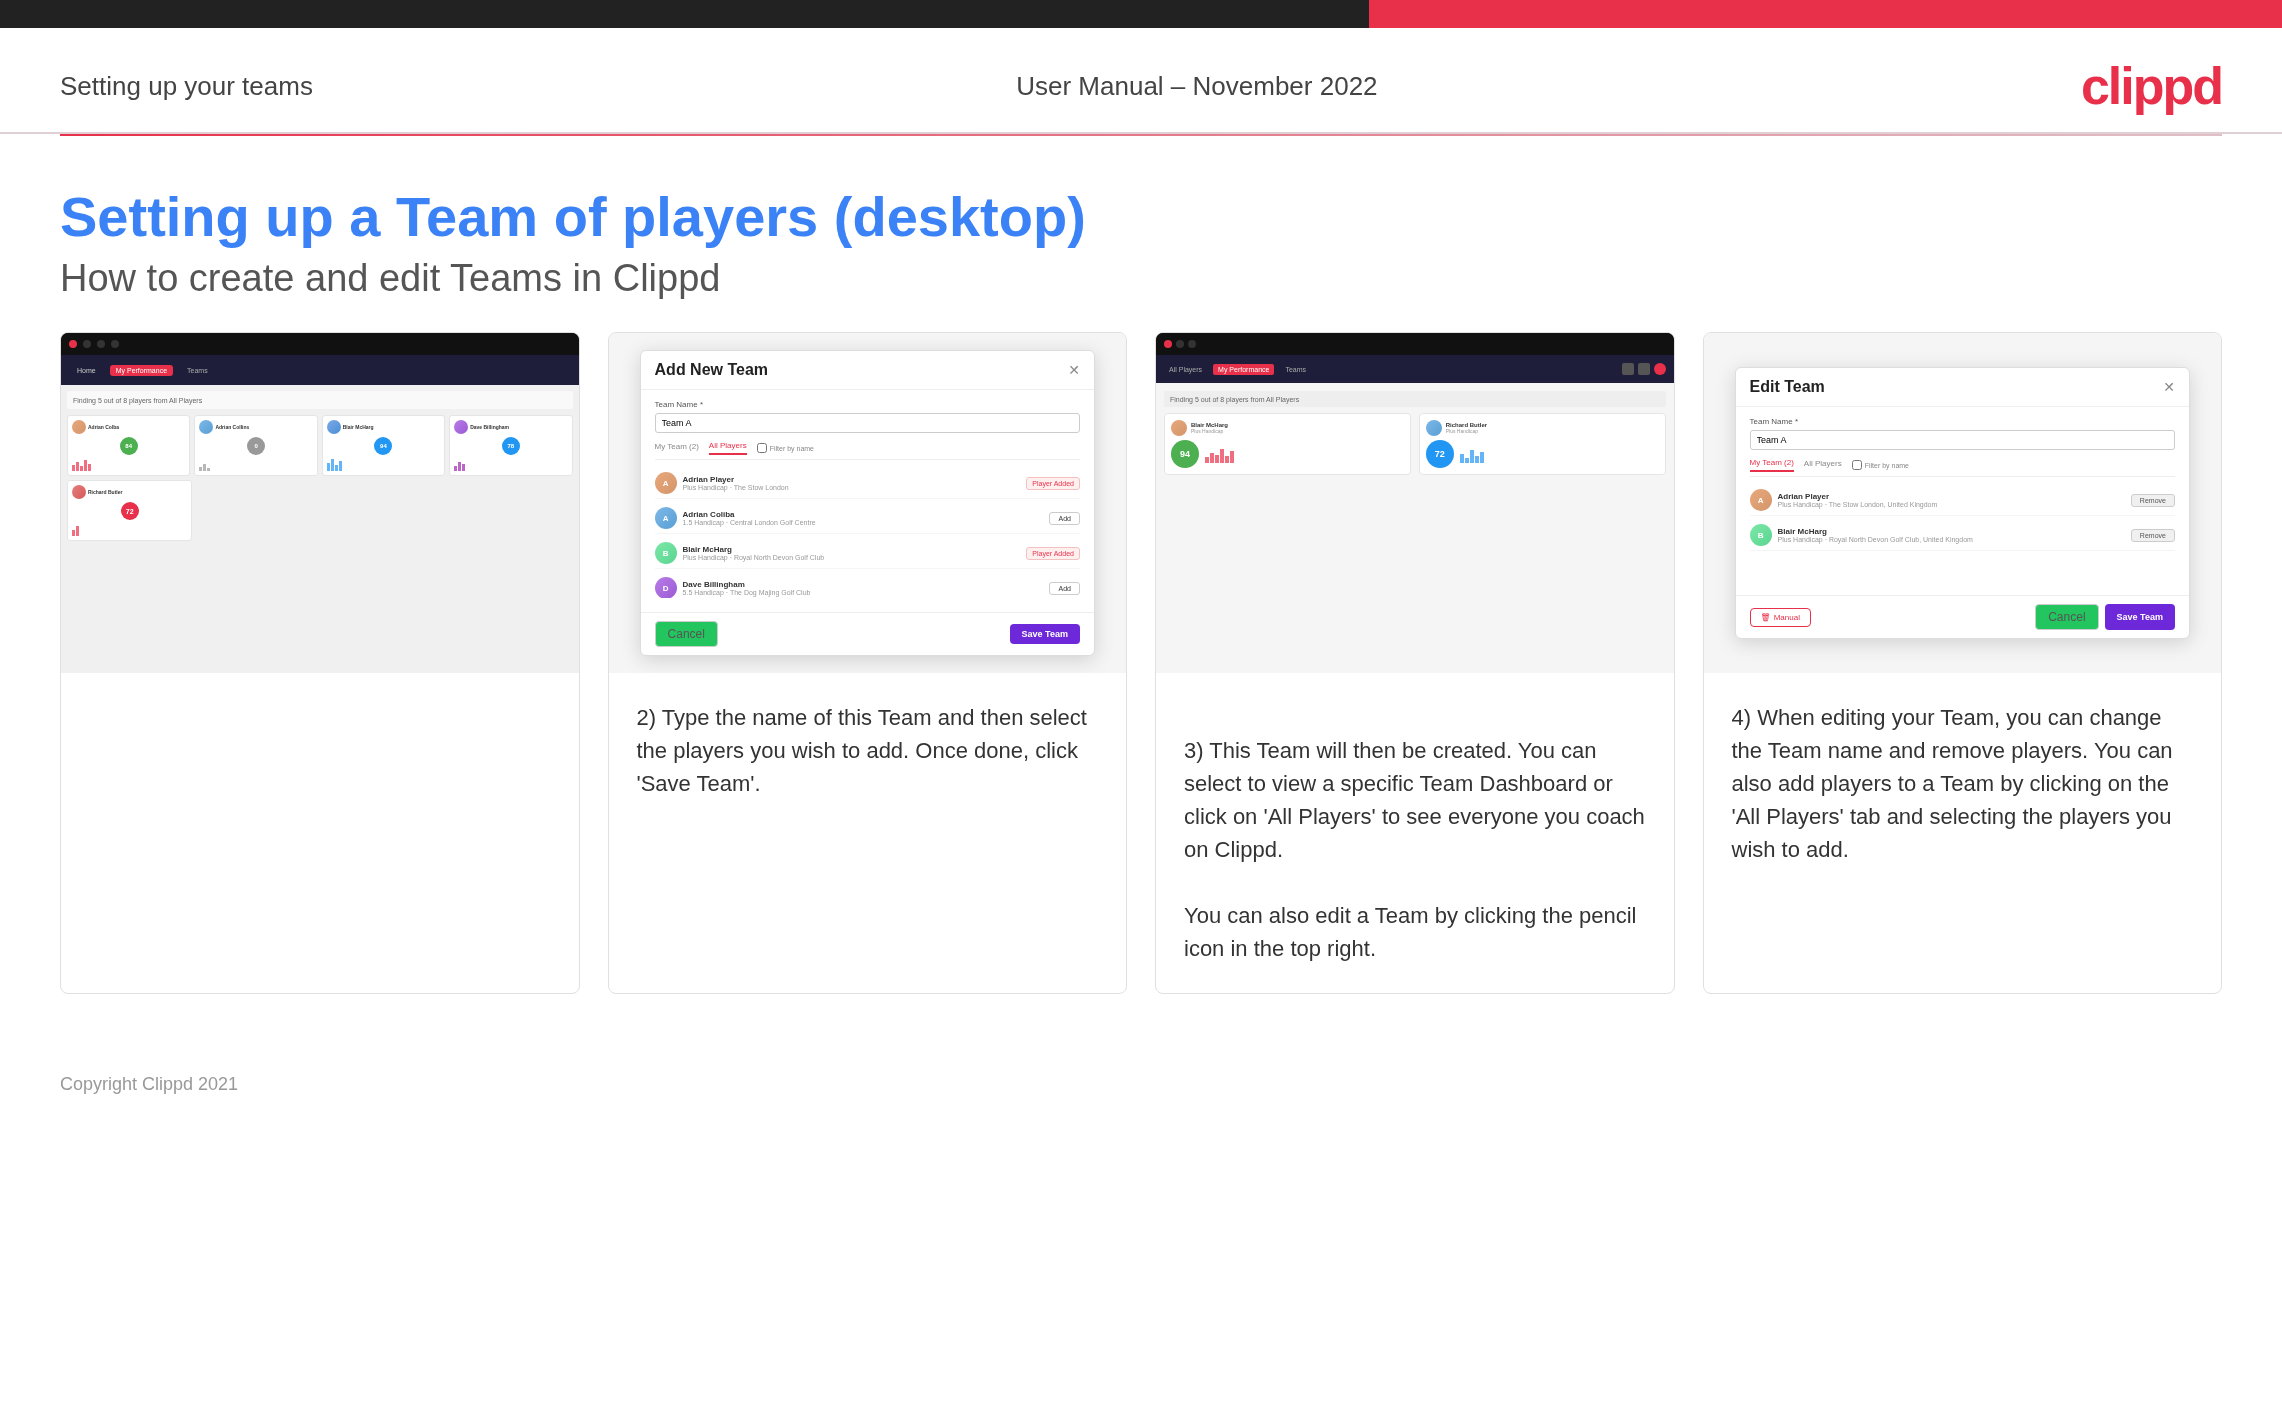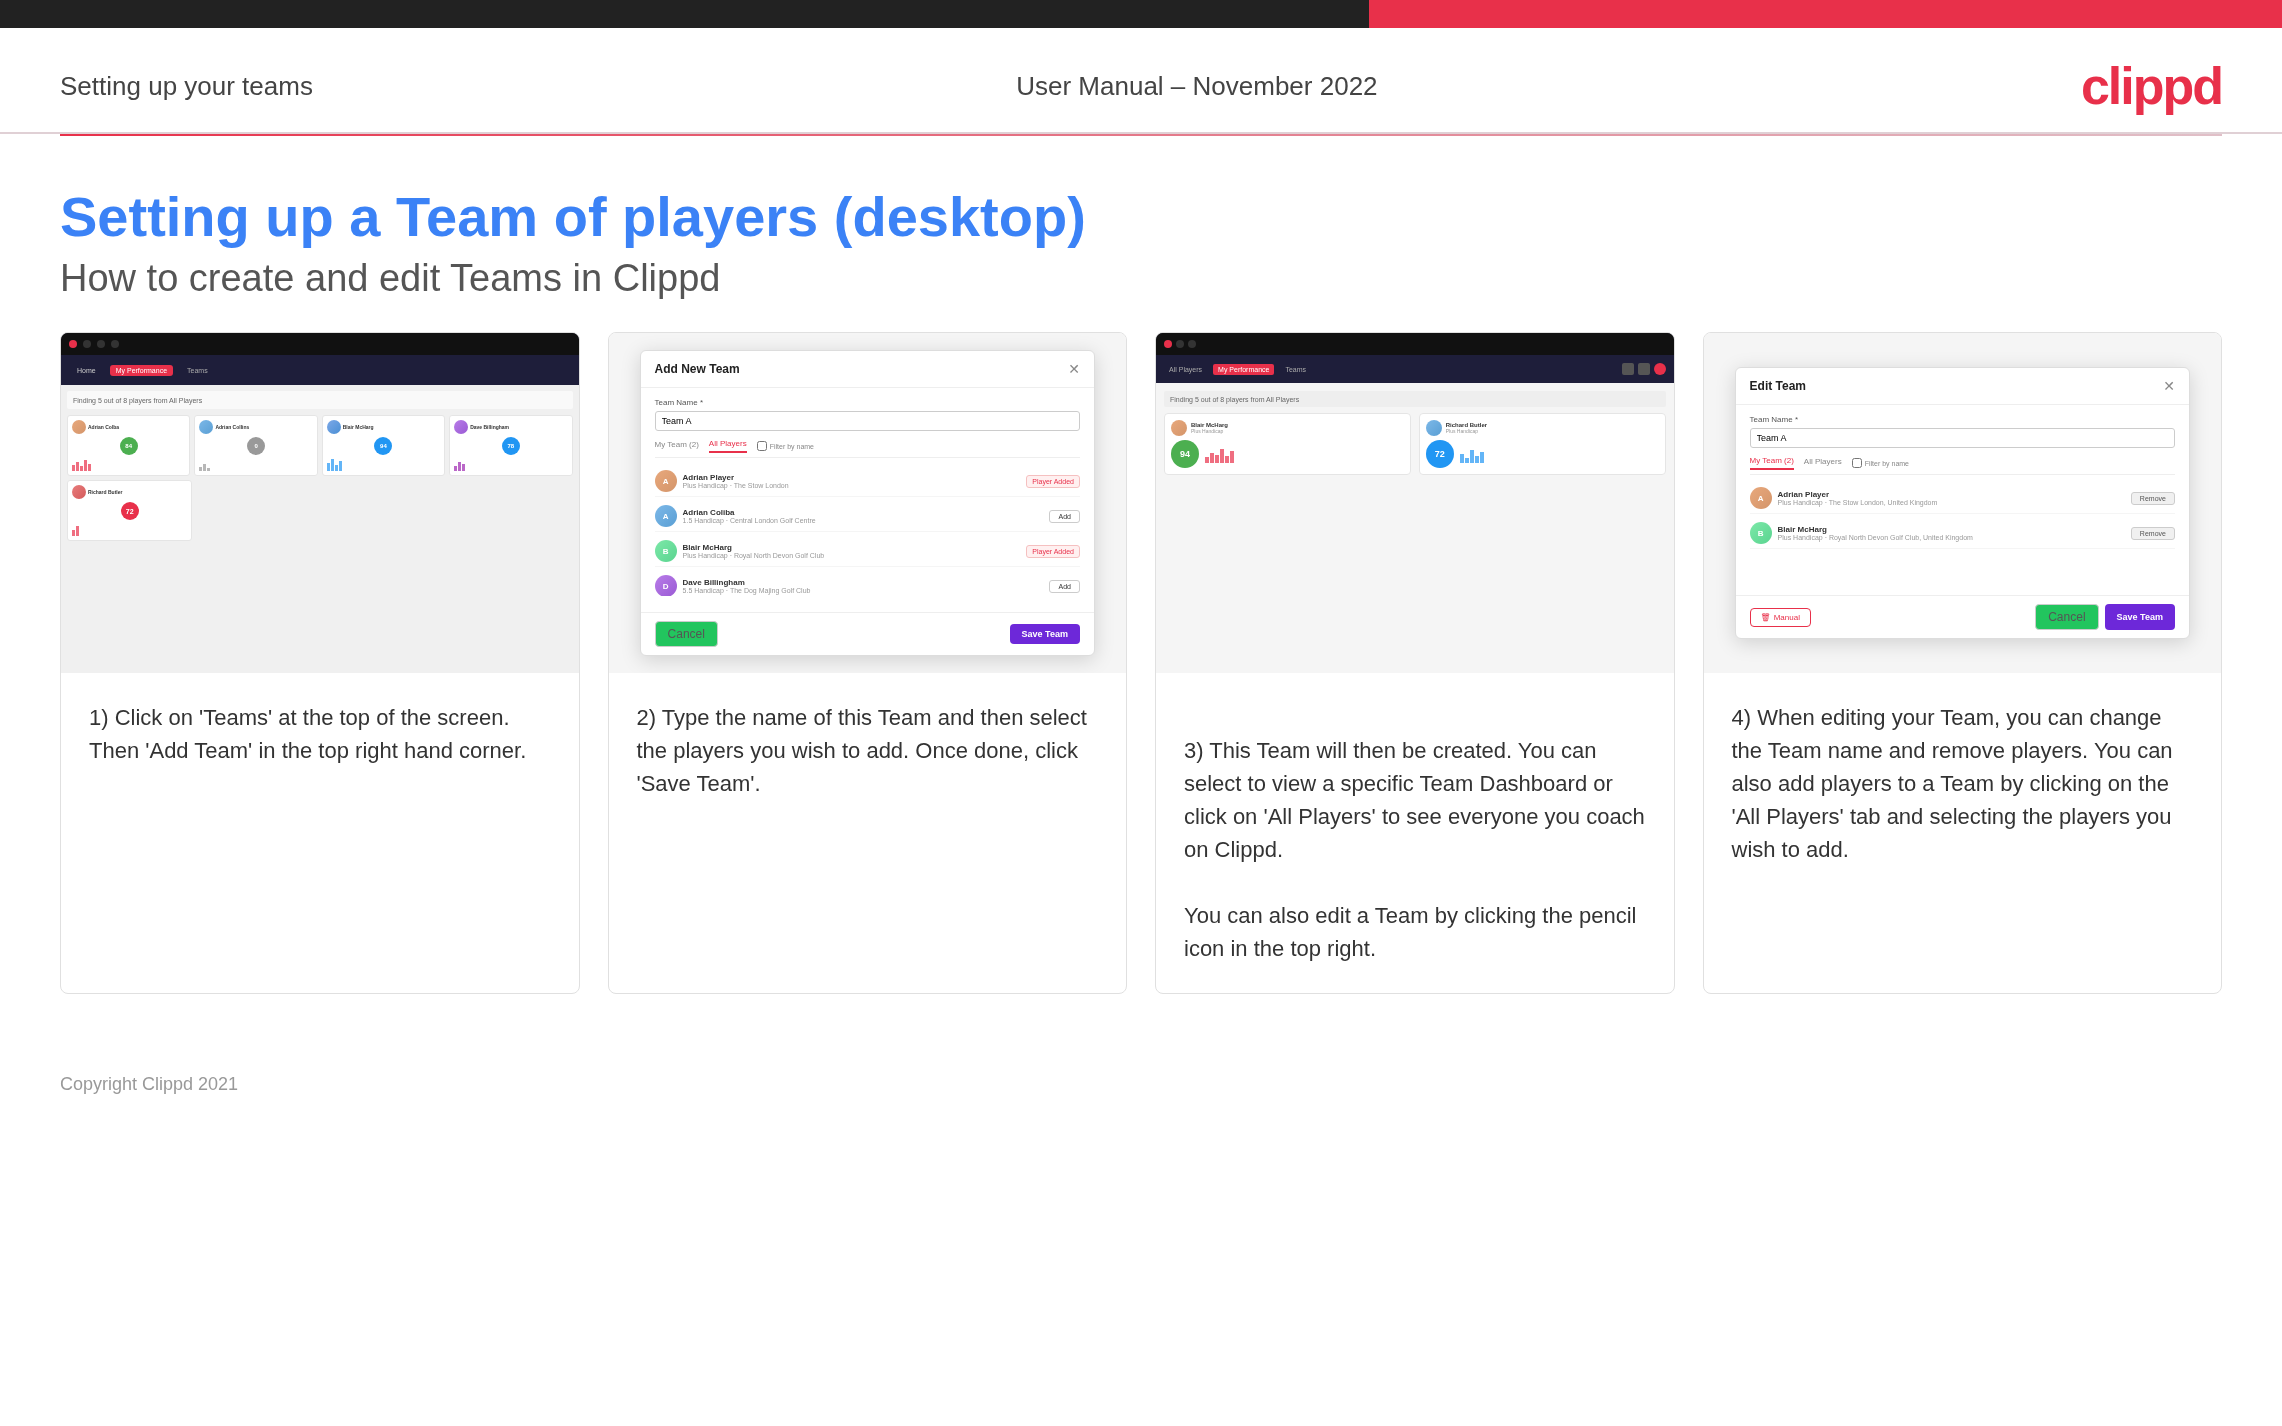--- a/index.html
+++ b/index.html
@@ -131,21 +131,21 @@
       box-shadow: 0 4px 20px rgba(0,0,0,0.15);
       position: relative;
     }
     .modal-header {
       display: flex;
       align-items: center;
       justify-content: space-between;
       padding: 10px 14px;
       border-bottom: 1px solid #eee;
     }
-    .modal-title { font-size: 12px; font-weight: 600; color: #222; }
+    .modal-title { font-size: 16px; font-weight: 600; color: #222; }
     .modal-close { font-size: 14px; color: #888; cursor: pointer; }
     .modal-body { padding: 10px 14px; }
     .modal-label { font-size: 8px; color: #555; margin-bottom: 3px; }
     .modal-input {
       width: 100%;
       border: 1px solid #ccc;
       border-radius: 3px;
       padding: 4px 6px;
       font-size: 9px;
       margin-bottom: 8px;
@@ -334,23 +334,20 @@
               <div class="player-score-circle" style="background:#e8304a;font-size:7px;font-weight:bold;color:#fff;width:18px;height:18px;border-radius:50%;display:flex;align-items:center;justify-content:center;margin:2px auto;">72</div>
               <div class="mini-bars">
                 <div class="mini-bar" style="height:6px;background:#e8304a;"></div>
                 <div class="mini-bar" style="height:10px;background:#e8304a;"></div>
               </div>
             </div>
           </div>
         </div>
       </div>
     </div>
-    <div class="card-text">
-      <span>1) Click on 'Teams' at the top of the screen. Then 'Add Team' in the top right hand corner.</span>
-    </div>
   </div>
 
   <div class="card">
     <div class="card-screenshot">
       <div class="modal-mockup">
         <div class="modal-header">
           <span class="modal-title">Add New Team</span>
           <span class="modal-close">✕</span>
         </div>
         <div class="modal-body">

